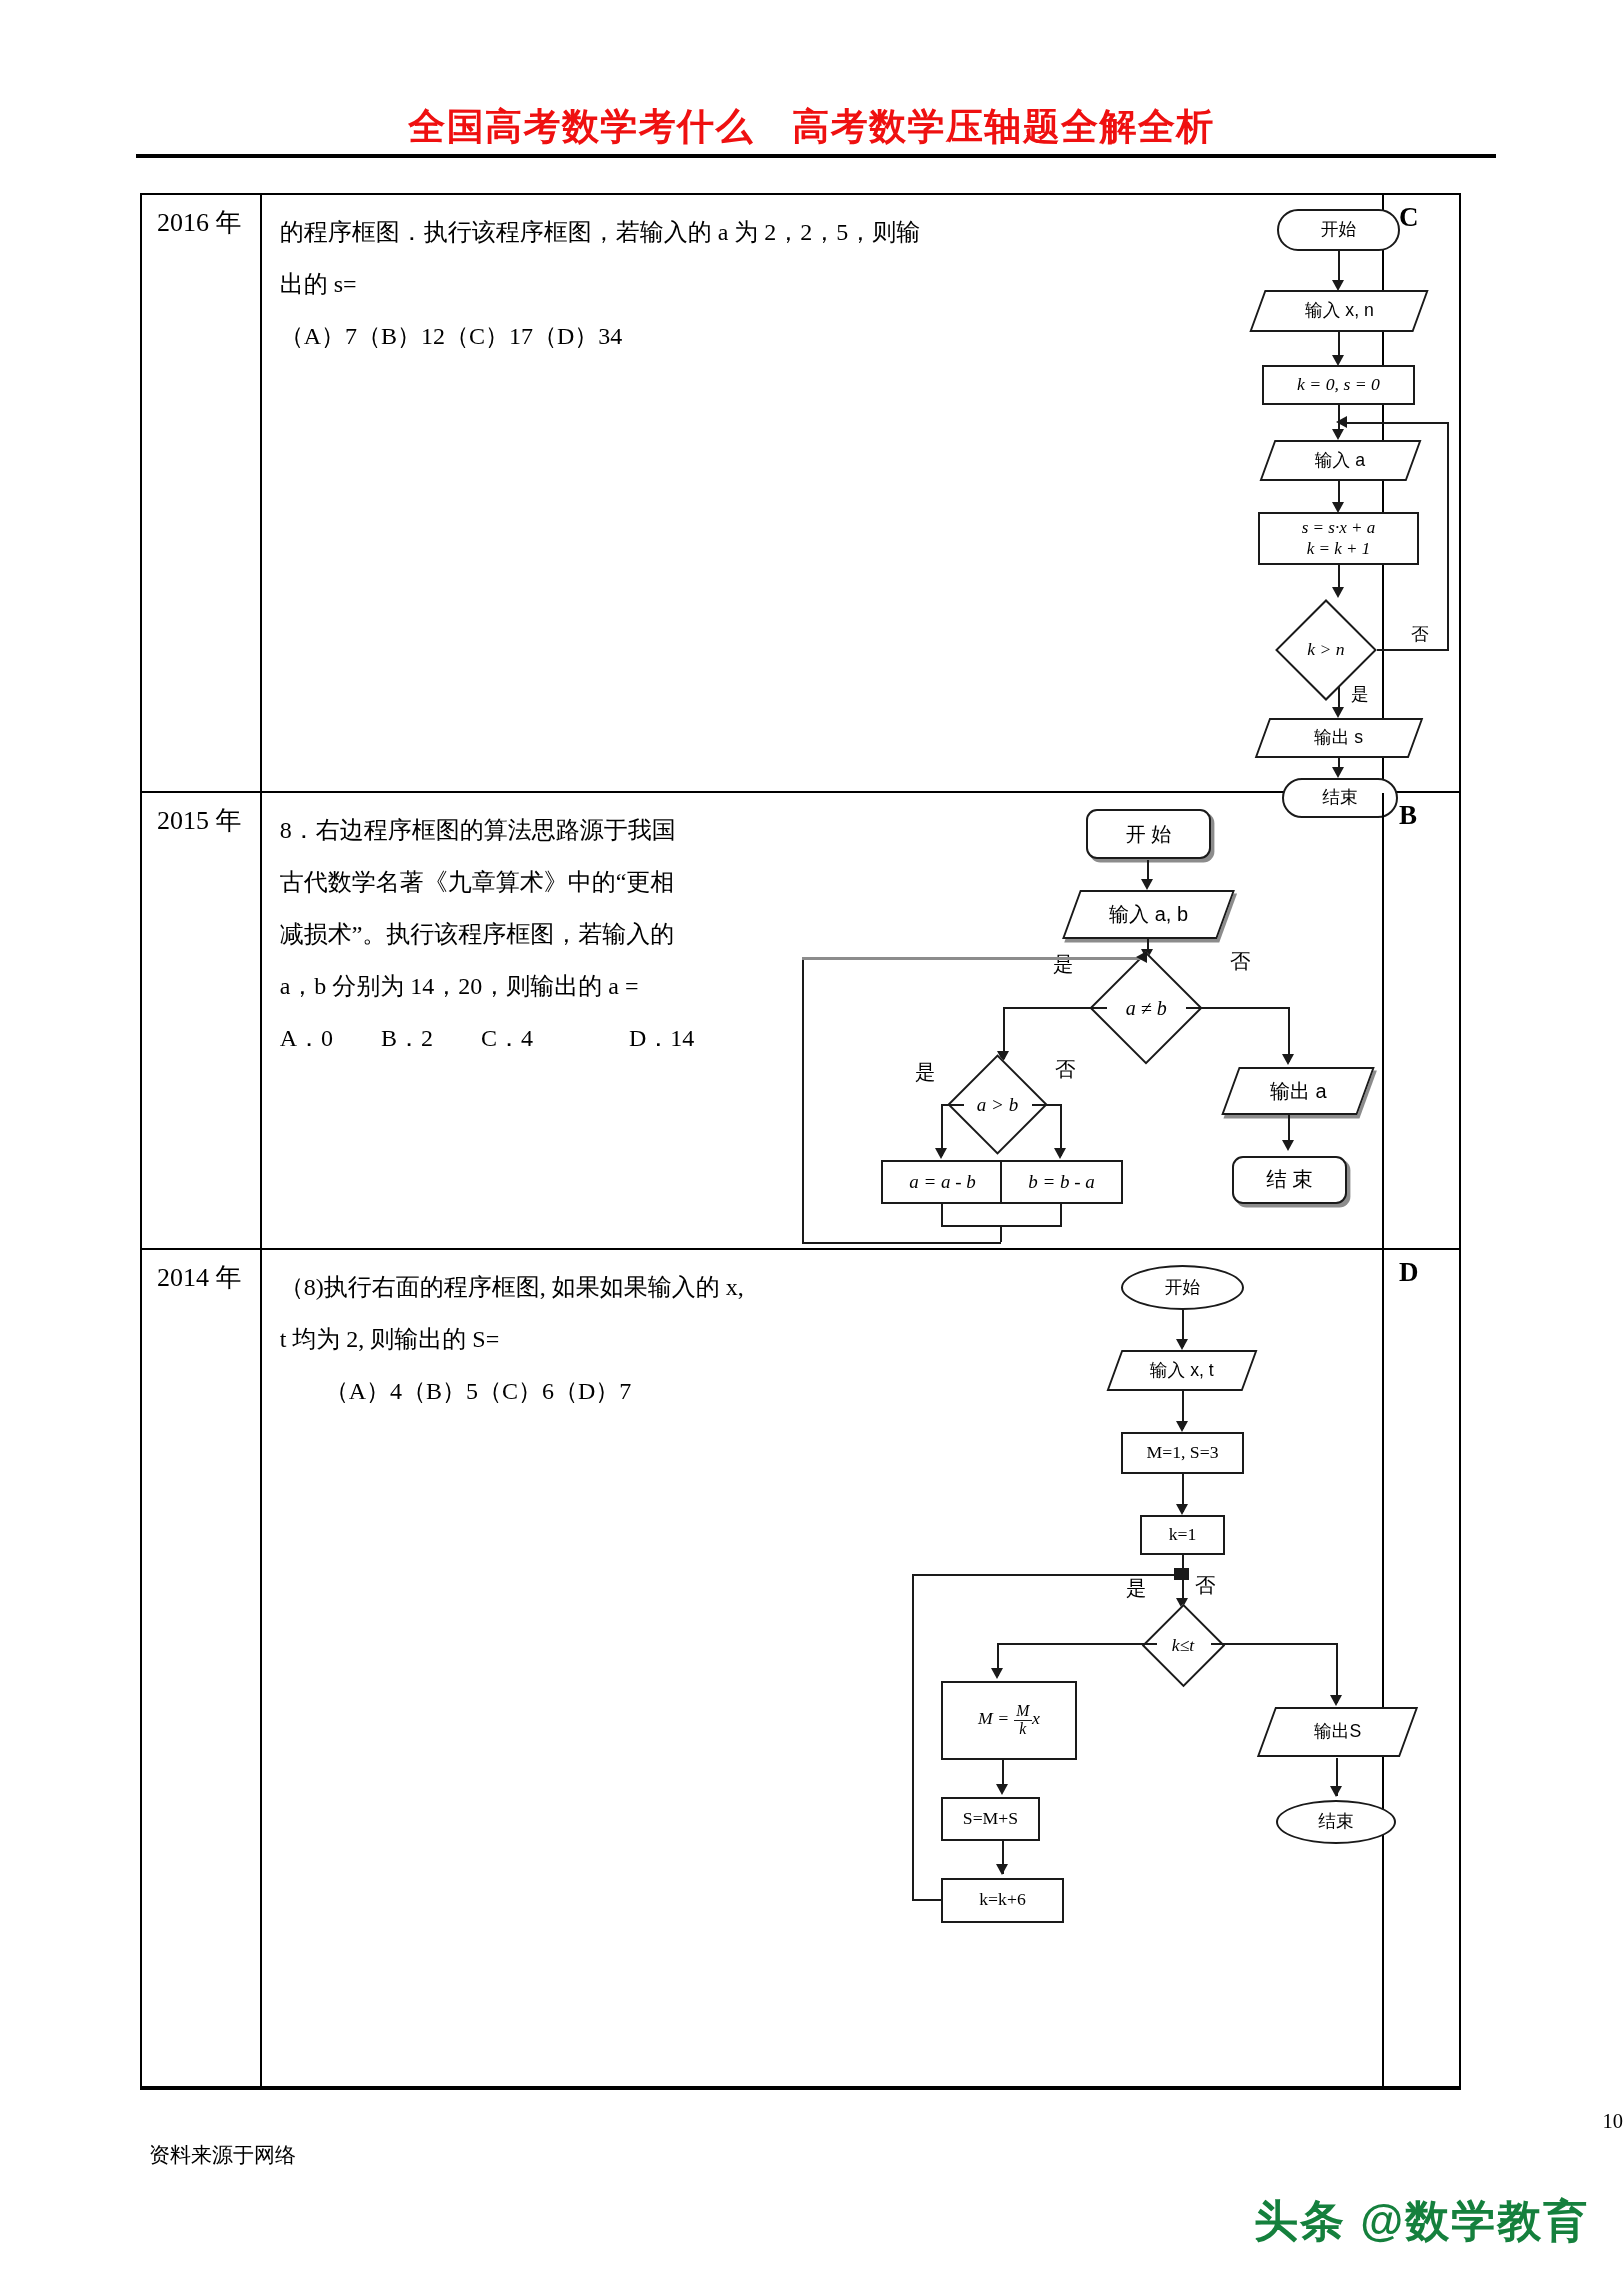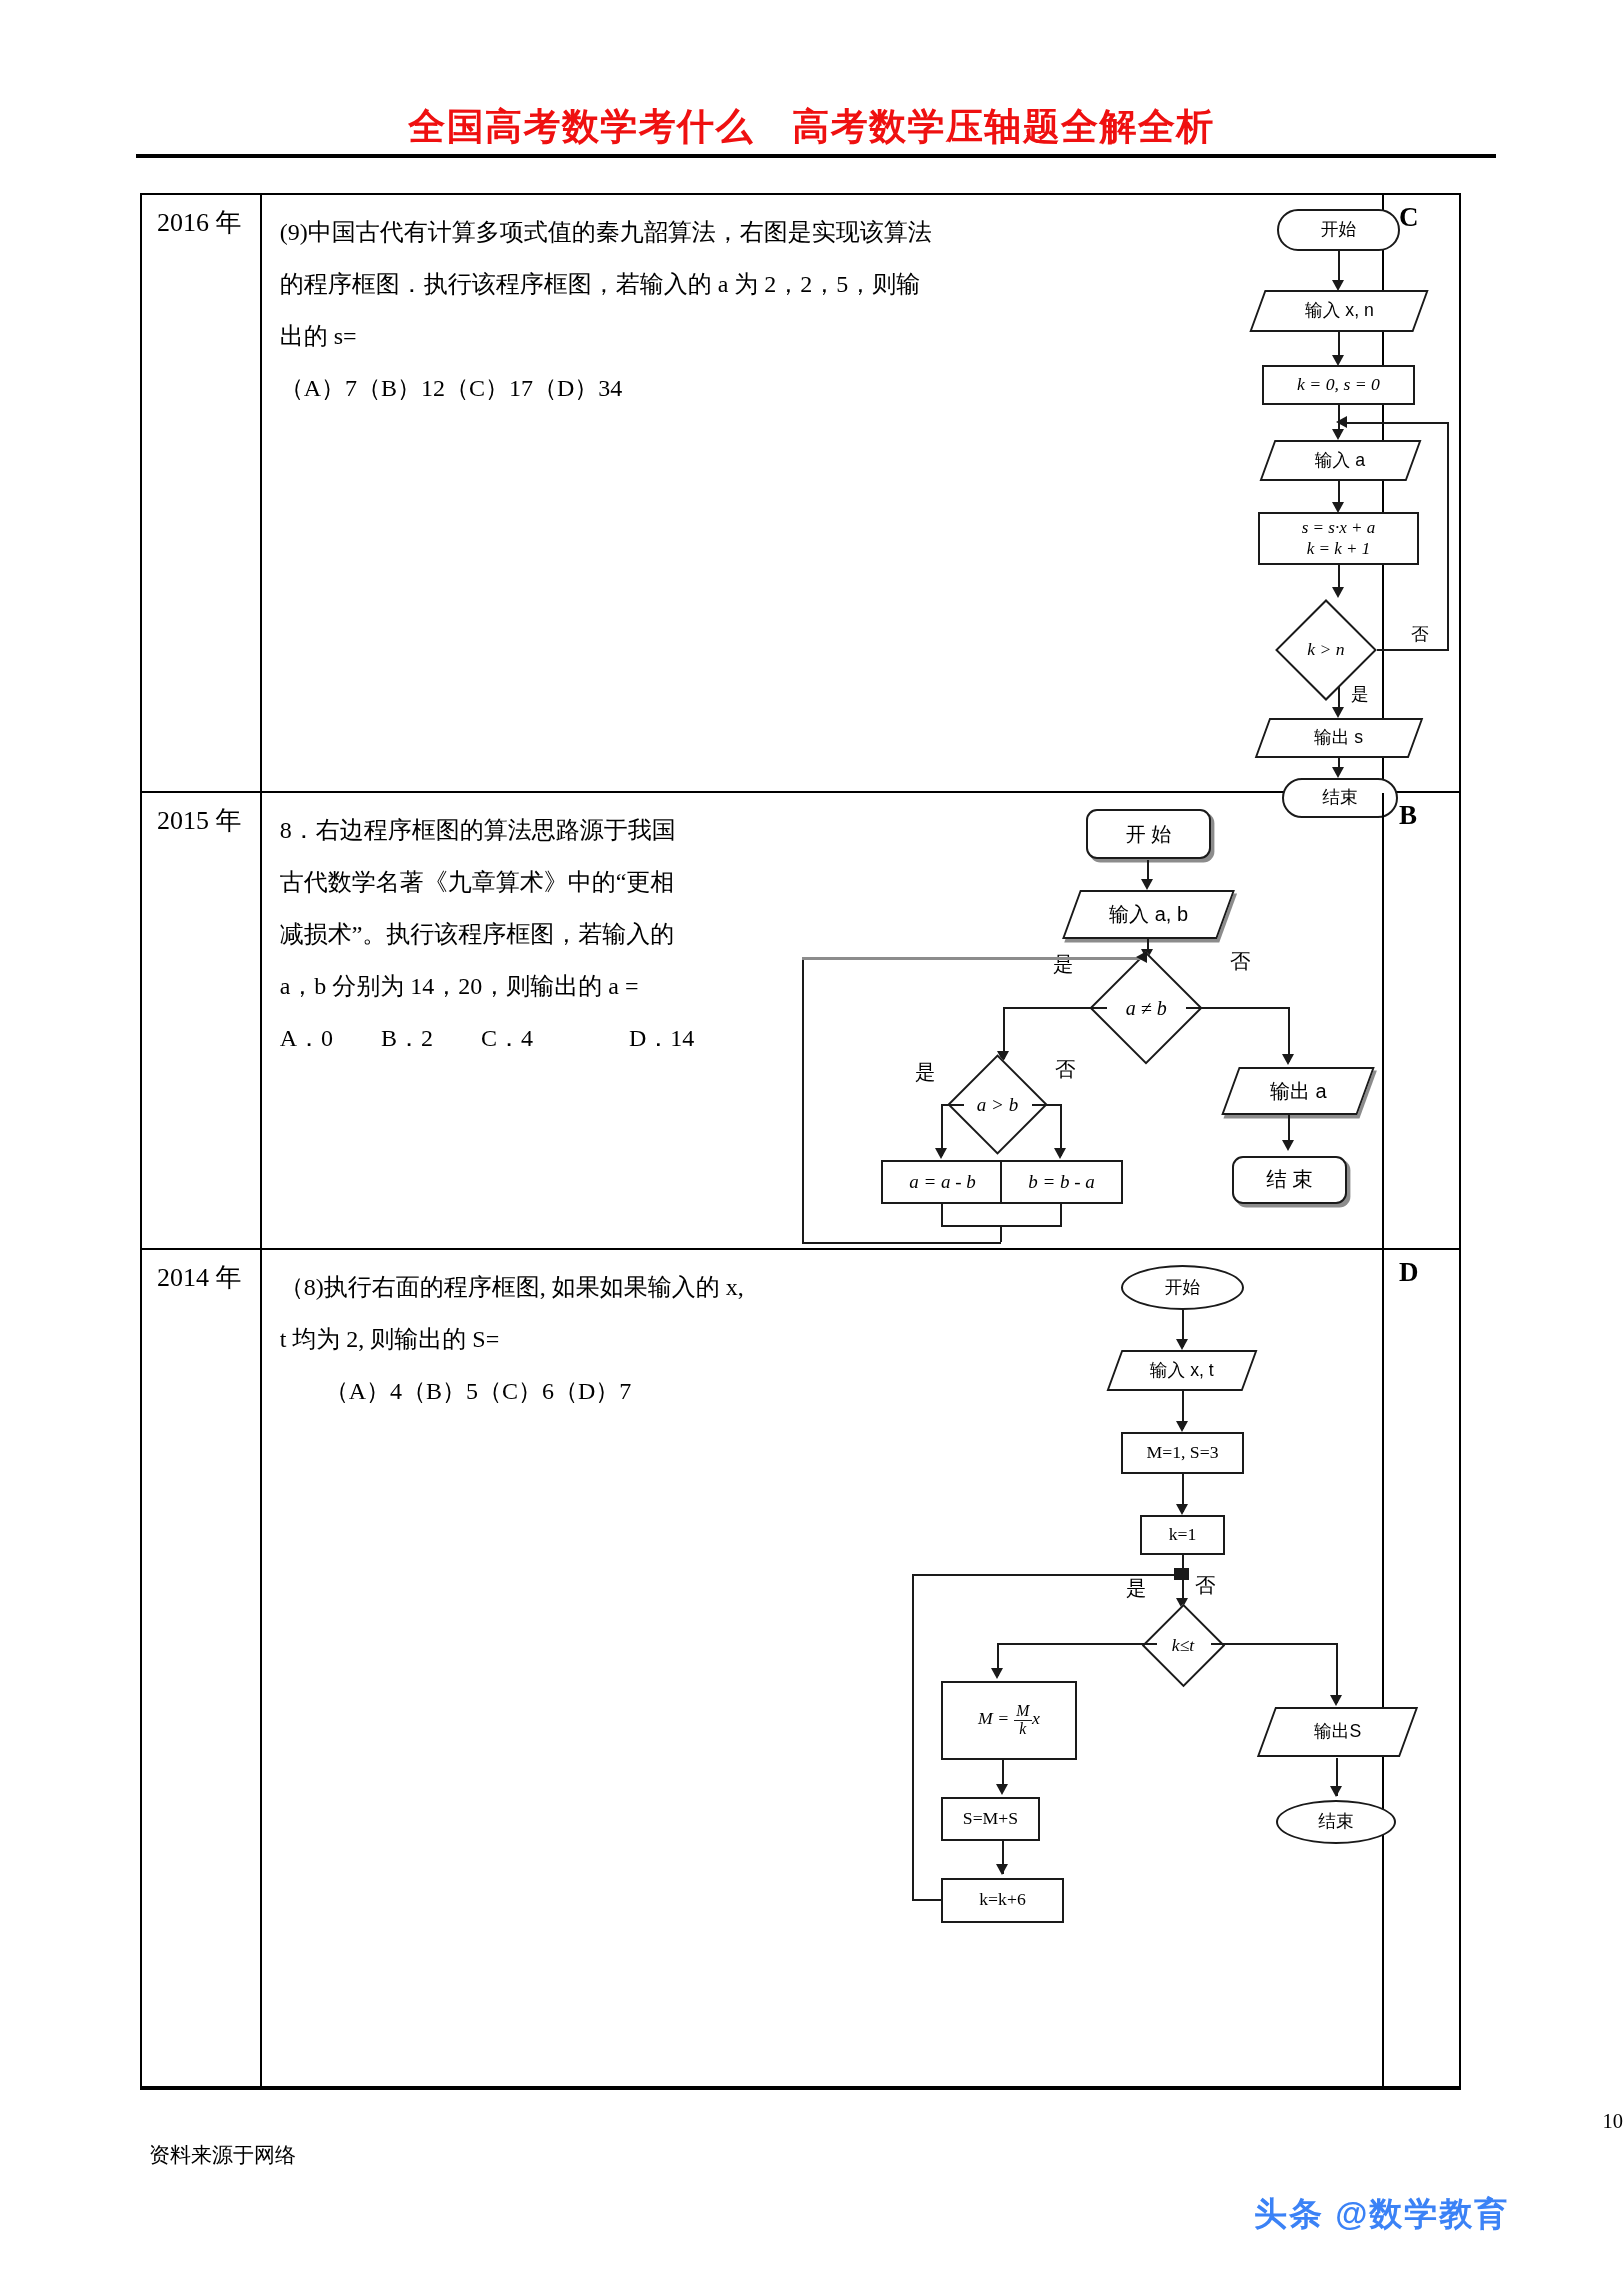--- a/index.html
+++ b/index.html
@@ -80,41 +80,40 @@
   .ntxt.it{font-style:italic;}
   .frac{display:inline-block;vertical-align:middle;text-align:center;font-style:italic;
         font-size:15.7px;line-height:1.05;}
   .frac .num{display:block;border-bottom:1.4px solid #1a1a1a;padding:0 2.7px;}
   .frac .den{display:block;padding:0 2.7px;}
   .twoline{font-size:17px;line-height:1.25;white-space:pre-line;font-style:italic;}
 
   
   #page-num{position:absolute;left:0;top:2110px;width:1623px;text-align:right;font-size:20.5px;}
   #src-note{position:absolute;left:149px;top:2141px;font-size:21px;}
-  #watermark{position:absolute;left:1254px;top:2192px;font-size:33px;font-weight:bold;
-             font-family:"Liberation Sans","DejaVu Sans",sans-serif;color:#3b82f6;
+  #watermark{position:absolute;left:1254px;top:2192px;font-size:44px;font-weight:bold;
+             font-family:"Liberation Sans","DejaVu Sans",sans-serif;color:#15803d;
              letter-spacing:2px;white-space:nowrap;}
 </style>
 </head>
 <body>
 
 <div id="doc-header">
   <span class="title">全国高考数学考什么　高考数学压轴题全解全析</span>
 </div>
 <div id="header-rule"></div>
 
 <div id="qtable">
 
   <div class="trow sep" style="top:0;height:598px;">
     <div class="c-year">
       <span class="year-label">2016 年</span>
     </div>
     <div class="c-body">
       <div class="qtext">
-        <div class="ln">(9)中国古代有计算多项式值的秦九韶算法，右图是实现该算法</div>
         <div class="ln">的程序框图．执行该程序框图，若输入的 a 为 2，2，5，则输</div>
         <div class="ln">出的 s=</div>
         <div class="opts">（A）7（B）12（C）17（D）34</div>
       </div>
 
       <div class="fc" style="left:920px;top:9.5px;width:286px;height:566px;">
         <div class="node n-term" style="left:95px;top:4.1px;width:123px;height:42px;">
           <span class="ntxt cn">开始</span>
         </div>
         <div class="ln-v" style="left:156px;top:46px;height:35px;"></div>

